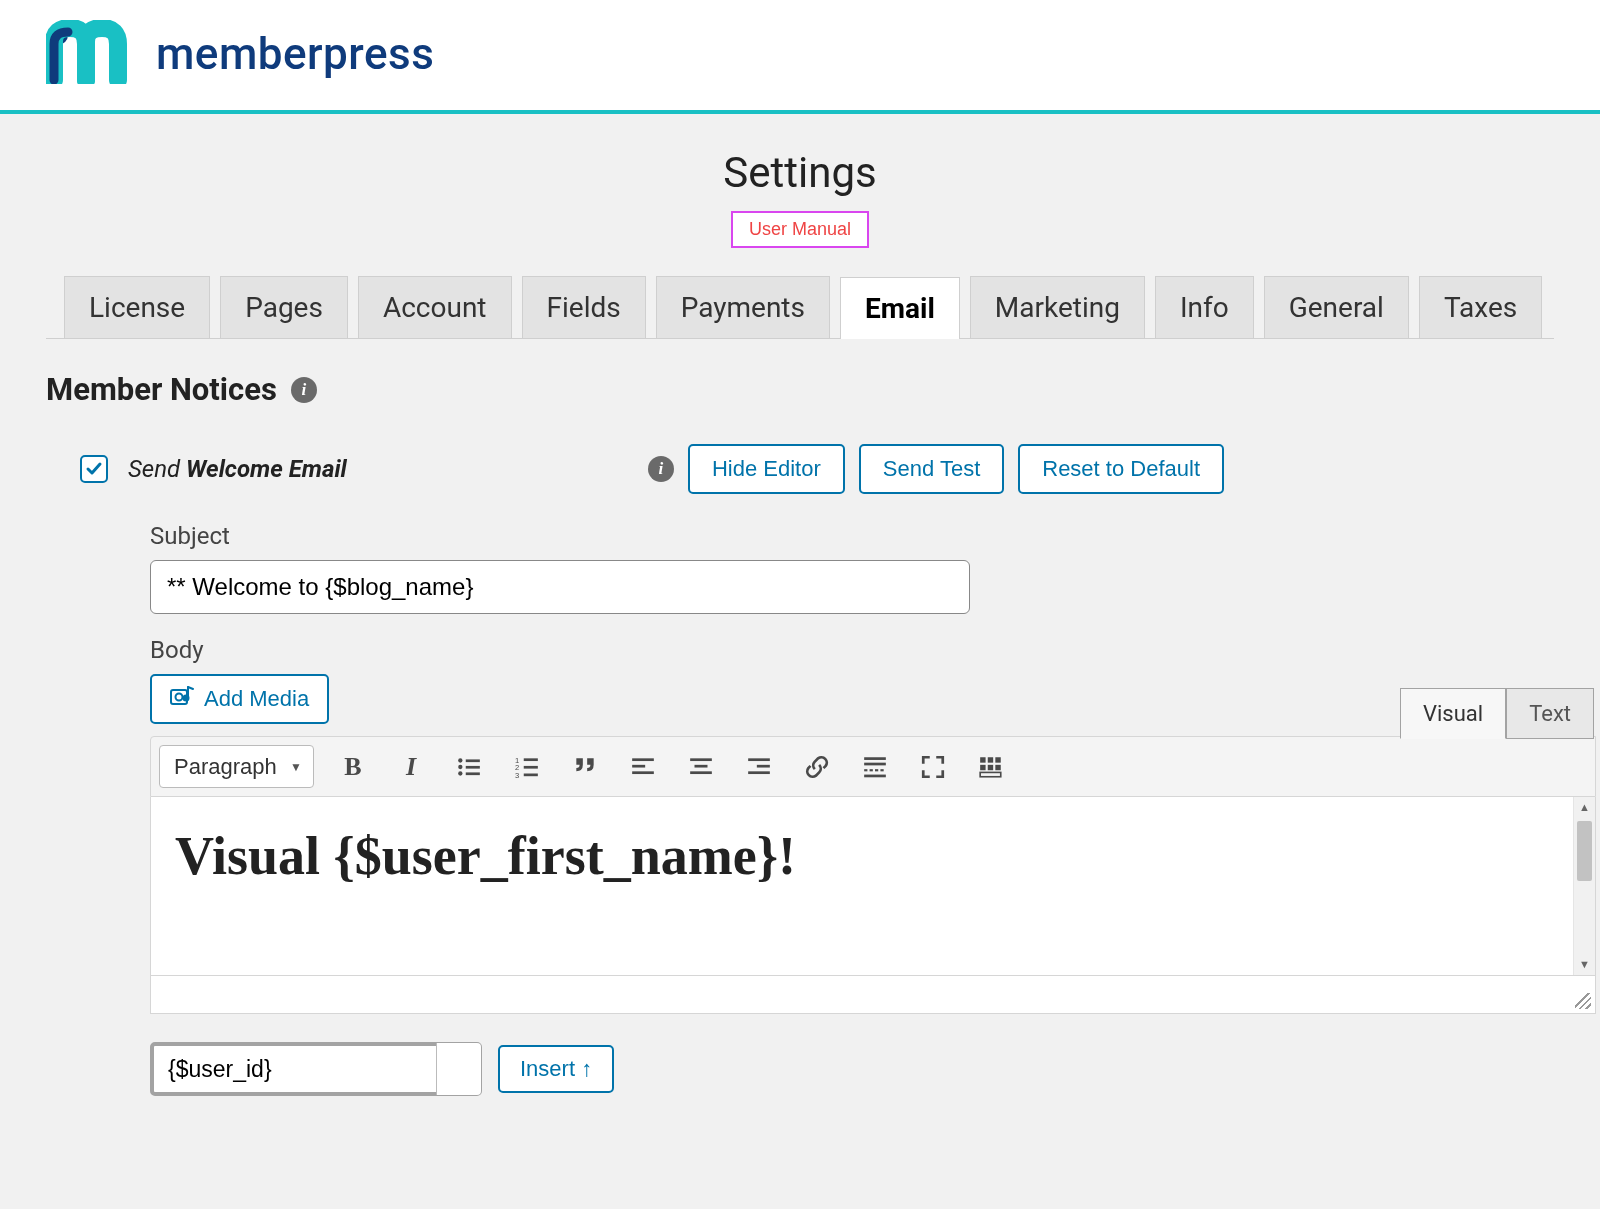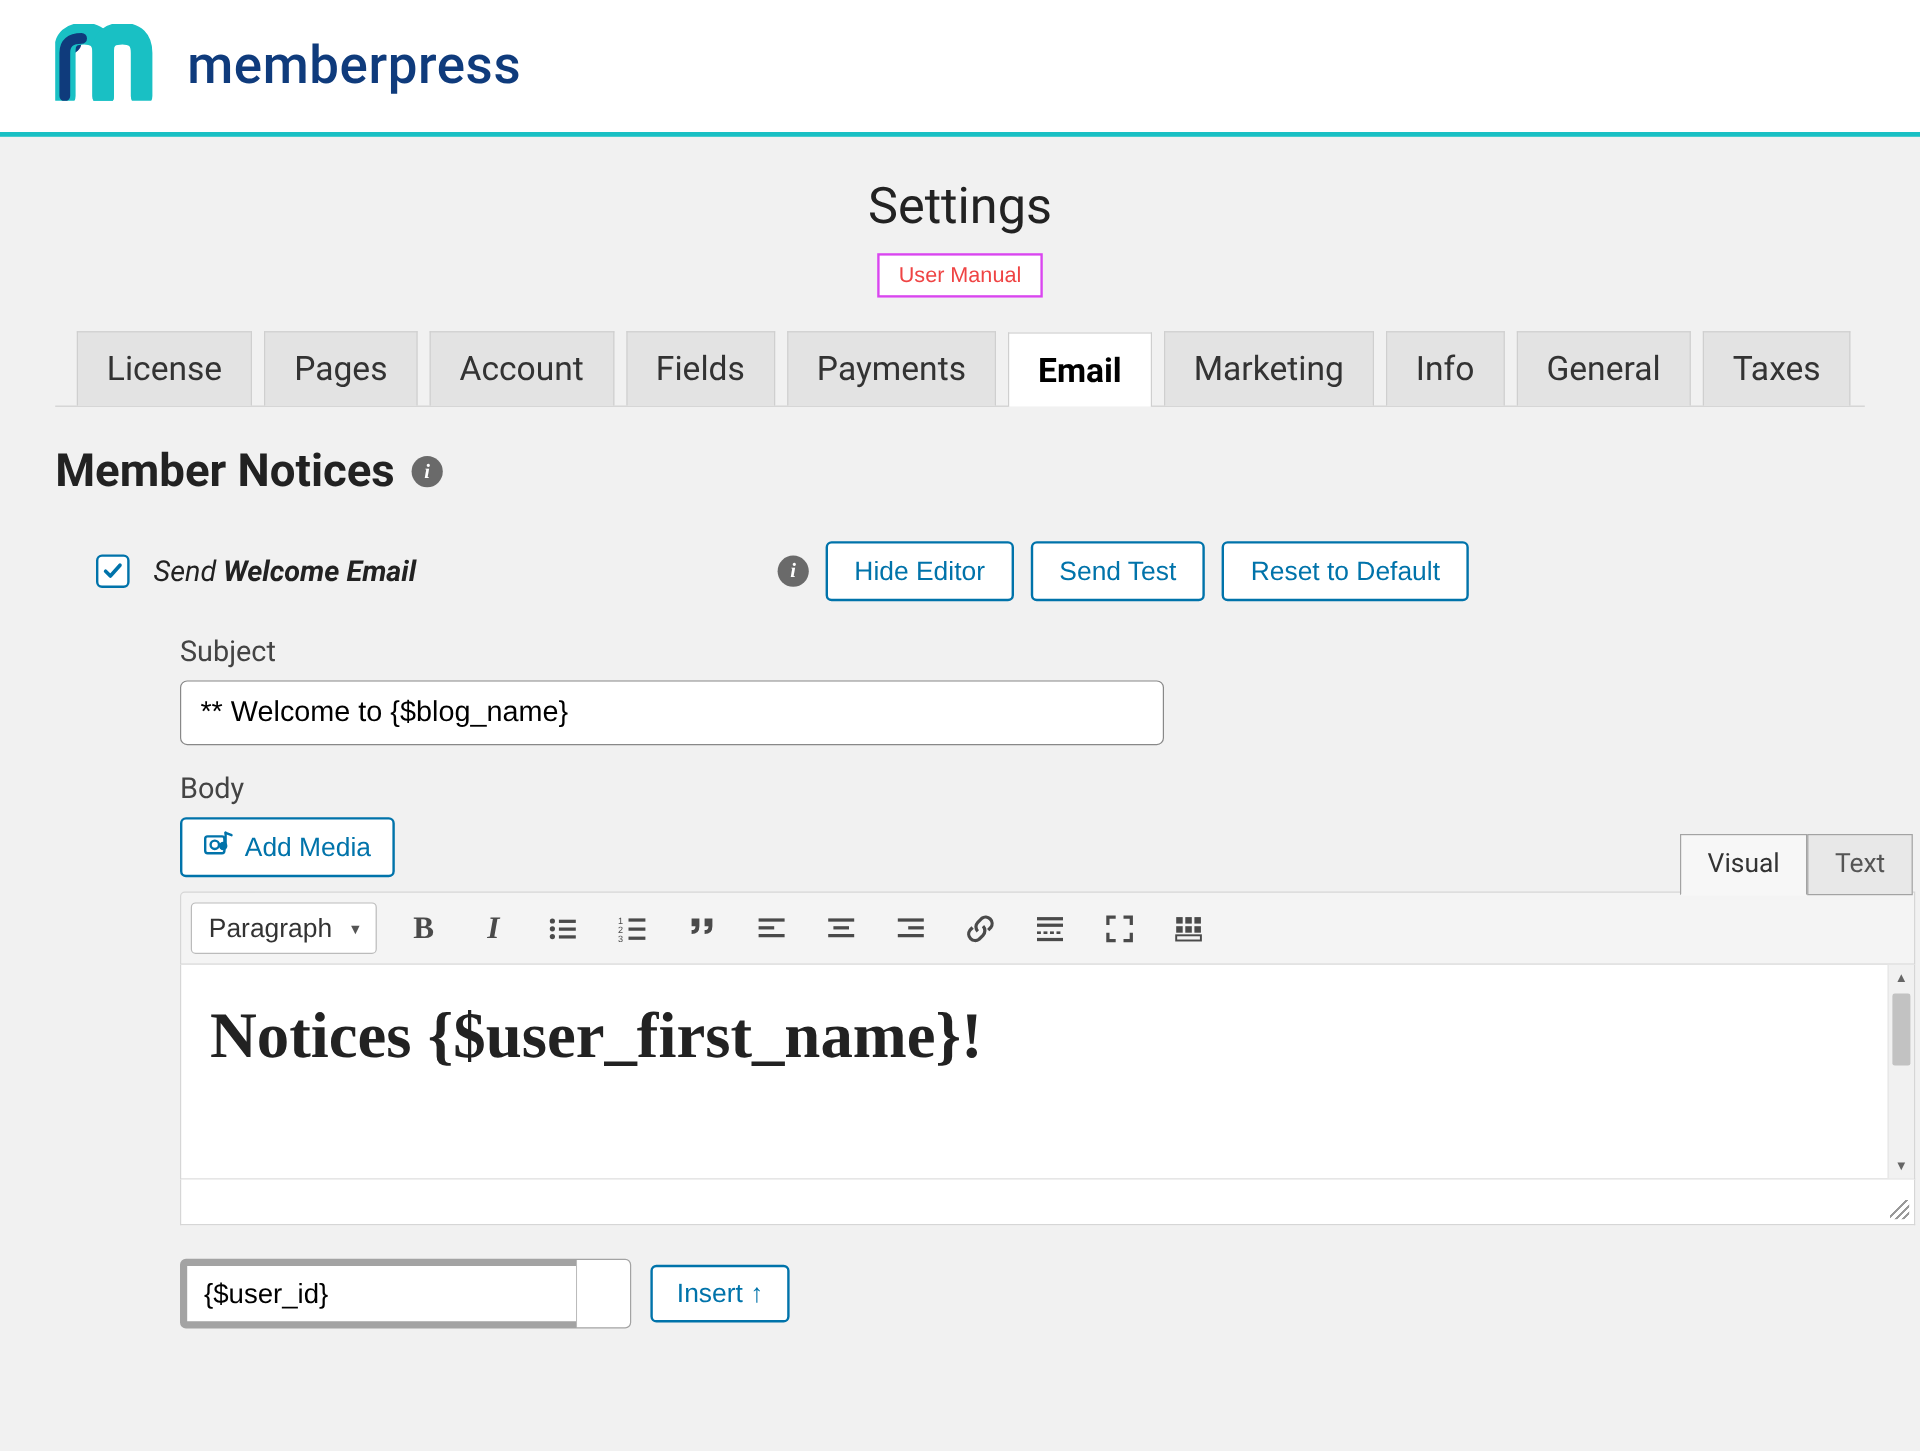--- a/index.html
+++ b/index.html
@@ -49,21 +49,21 @@
     cursor: pointer;
     position: relative;
   }
   .tab.active {
     background: #fff;
     font-weight: 700;
     color: #000;
     top: 1px;
   }
   .section-title-row { display: flex; align-items: center; gap: 14px; margin-bottom: 36px; }
-  .section-title { font-size: 38px; font-weight: 700; color: #222; }
+  .section-title { font-size: 31px; font-weight: 700; color: #222; }
   .info-icon {
     width: 26px; height: 26px; border-radius: 50%;
     background: #6a6a6a; color: #fff;
     display: inline-flex; align-items: center; justify-content: center;
     font-family: Georgia, serif; font-style: italic; font-weight: bold;
     font-size: 17px;
     cursor: help;
   }
   .notice-row {
     display: flex; align-items: center; gap: 32px;
@@ -149,22 +149,22 @@
     background:
       linear-gradient(135deg, transparent 0 40%, #999 40% 48%, transparent 48% 60%, #999 60% 68%, transparent 68% 80%, #999 80% 88%, transparent 88%);
   }
   .var-row {
     padding-left: 104px; margin-top: 28px;
     display: flex; align-items: center; gap: 16px;
   }
   .var-select-wrap { position: relative; display: inline-block; }
   .var-select {
     font-size: 23px; padding: 10px 56px 10px 14px;
-    border: 6px solid #a3a3a3; border-radius: 5px; background: #fff;
-    appearance: none; width: 376px; cursor: pointer;
+    border: 4px solid #a3a3a3; border-radius: 5px; background: #fff;
+    appearance: none; width: 332px; cursor: pointer;
   }
   .var-select-wrap::after {
     content: ""; position: absolute; right: 1px; top: 1px; bottom: 1px;
     width: 44px; border-left: 1px solid #bbb;
     background: #fff; border-radius: 0 4px 4px 0; pointer-events: none;
   }
   .var-chevron {
     position: absolute; right: 12px; top: 50%; transform: translateY(-50%);
     pointer-events: none;
   }
@@ -344,21 +344,21 @@
             <rect x="16" y="3" width="5" height="5"></rect>
             <rect x="2" y="10" width="5" height="5"></rect>
             <rect x="9" y="10" width="5" height="5"></rect>
             <rect x="16" y="10" width="5" height="5"></rect>
             <rect x="2" y="17" width="19" height="4" fill="none" stroke="currentColor" stroke-width="1.5"></rect>
           </svg>
       </div>
     </div>
 
     <div class="editor-body">
-      <div class="editor-content" contenteditable="true" style="">Notices {$user_first_name}!</div>
+      <div class="editor-content" contenteditable="true" style="">Visual {$user_first_name}!</div>
       <div class="scrollbar-track">
         <div class="scroll-arrow up">▲</div>
         <div class="scrollbar-thumb"></div>
         <div class="scroll-arrow down">▼</div>
       </div>
     </div>
     <div class="status-bar">
       <div class="resize-grip"></div>
     </div>
   </div>

